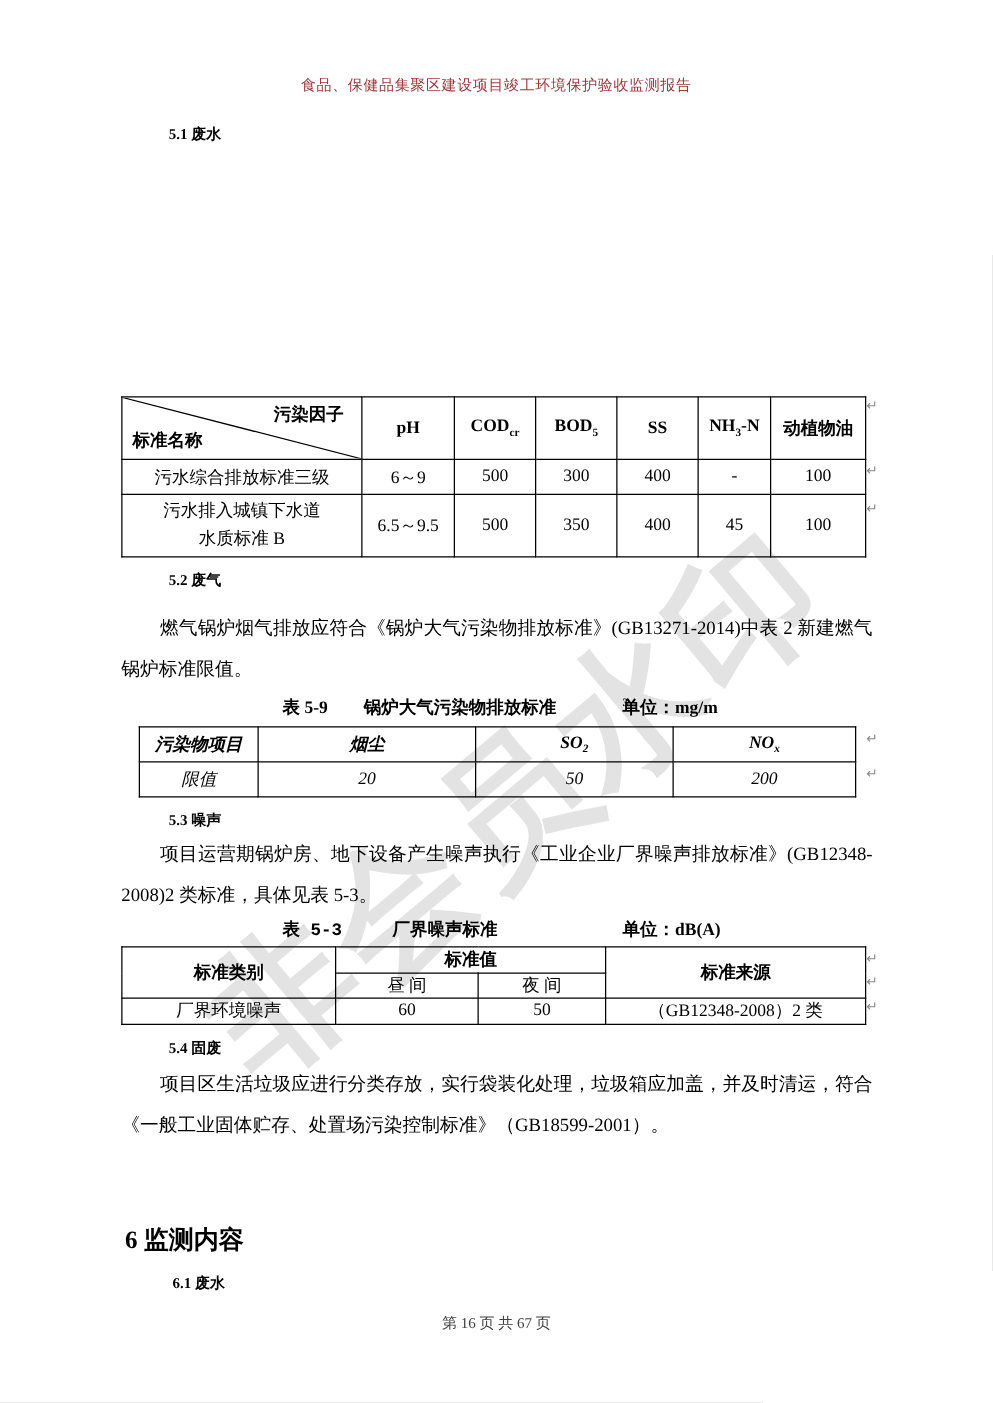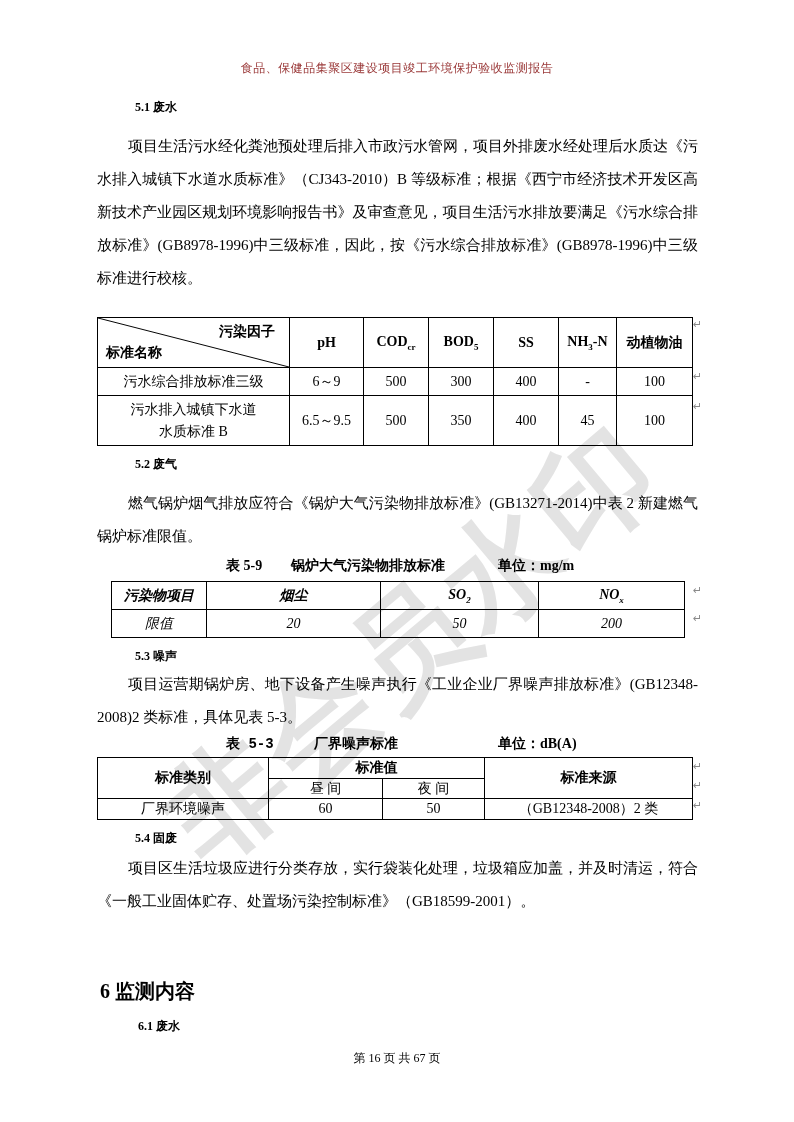--- a/index.html
+++ b/index.html
@@ -35,21 +35,21 @@
     top:60px; left:0; width:794px;
     text-align:center;
     font-size:12px;
     color:#9a3838;
     letter-spacing:0.5px;
   }
   .doc-footer {
     top:1050px; left:0; width:794px;
     text-align:center;
     font-size:12px;
-    color:#000000;
+    color:#404040;
   }
 
   .h2 { font-weight:bold; font-size:12px; white-space:nowrap; }
   .h1 { font-weight:bold; font-size:20px; white-space:nowrap; }
 
   .para {
     left:97px; width:601px;
     font-size:15px;
     line-height:33px;
     text-align:justify;
@@ -97,21 +97,20 @@
 </head>
 <body>
 
 <div class="page">
 
   <div class="watermark">非会员水印</div>
 
   <div class="layer doc-header">食品、保健品集聚区建设项目竣工环境保护验收监测报告</div>
 
   <div class="layer h2" style="left:135px; top:99px;">5.1 废水</div>
-  <div class="layer para" style="top:130px;">项目生活污水经化粪池预处理后排入市政污水管网，项目外排废水经处理后水质达《污水排入城镇下水道水质标准》（CJ343-2010）B 等级标准；根据《西宁市经济技术开发区高新技术产业园区规划环境影响报告书》及审查意见，项目生活污水排放要满足《污水综合排放标准》(GB8978-1996)中三级标准，因此，按《污水综合排放标准》(GB8978-1996)中三级标准进行校核。</div>
 
 
   <table class="doc" style="left:97px; top:317px; width:595px;">
     <colgroup>
       <col style="width:192px">
         <col style="width:74px">
         <col style="width:65px">
       <col style="width:65px">
         <col style="width:65px">
         <col style="width:58px">

